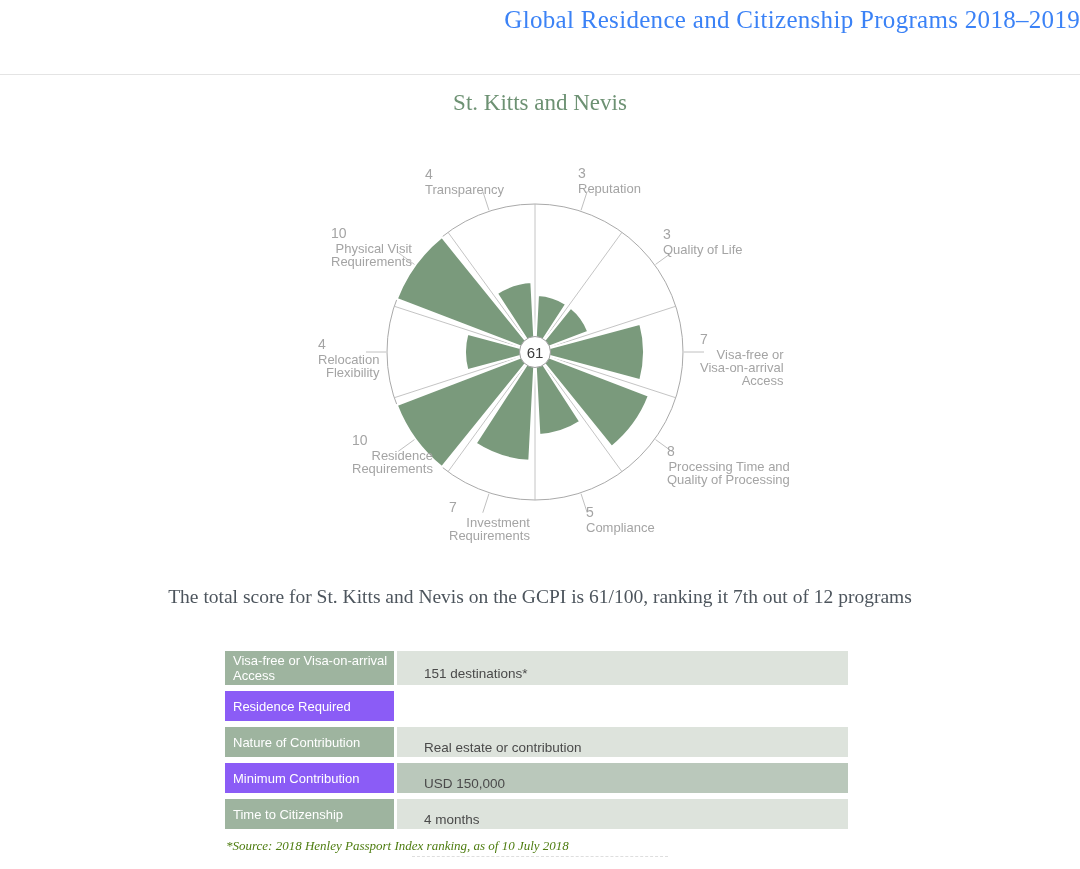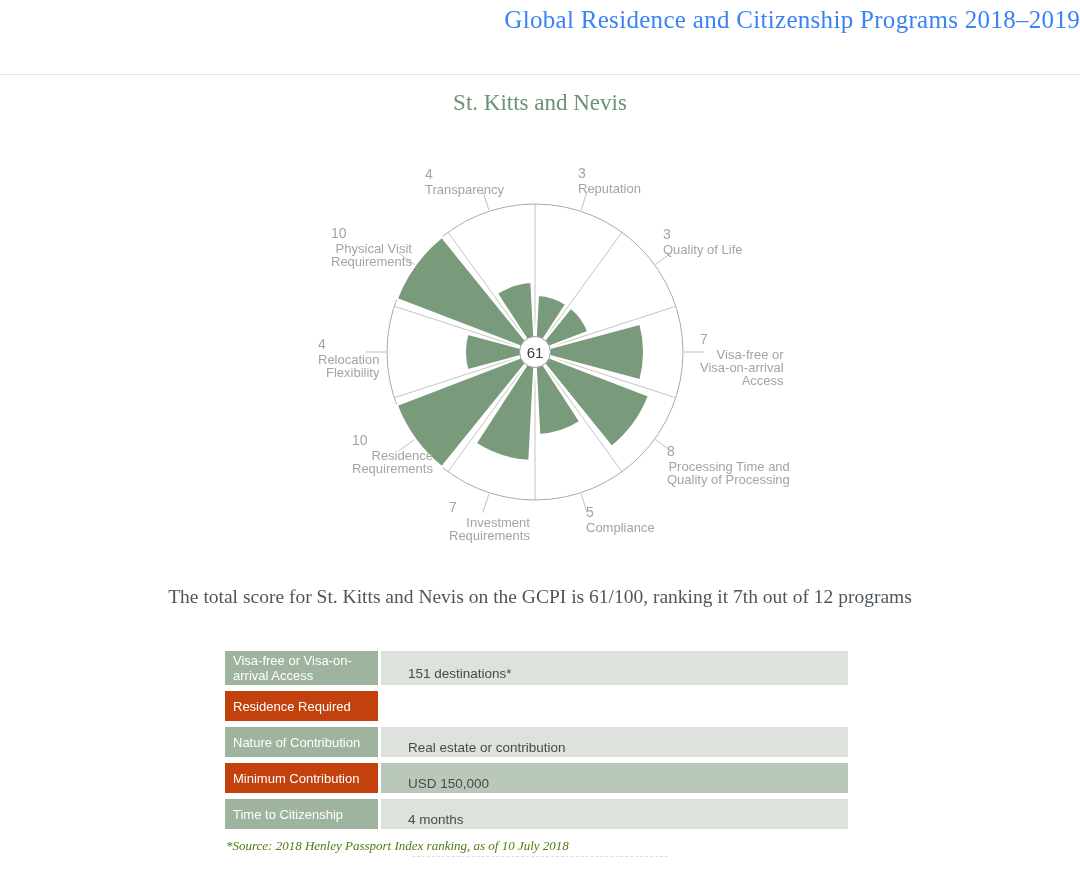--- a/index.html
+++ b/index.html
@@ -12,27 +12,27 @@
   .chart-title{position:absolute;top:90px;left:0;width:100%;text-align:center;margin:0;
         font-family:"Liberation Serif",serif;font-weight:normal;font-size:23px;color:#6d9173;}
   .chart-svg{position:absolute;top:0;left:0;}
   .chart-label{position:absolute;color:#a4a4a4;}
   .chart-label .num{font-size:14px;line-height:16px;margin-bottom:1px;}
   .chart-label .line{font-size:13px;line-height:13px;text-align:right;}
   .summary{position:absolute;top:586px;left:0;width:100%;text-align:center;margin:0;
         font-family:"Liberation Serif",serif;font-size:19.5px;color:#4d555d;}
   .info-table{position:absolute;top:651px;left:225px;width:623px;}
   .t-row{display:flex;margin-bottom:6px;}
-  .t-label{width:153px;min-height:30px;box-sizing:border-box;padding:2px 2px 2px 8px;
+  .t-label{width:169px;min-height:30px;box-sizing:border-box;padding:2px 2px 2px 8px;
         display:flex;align-items:center;color:#ffffff;font-size:13px;line-height:15px;margin-right:3px;}
   .t-value{flex:1;min-height:30px;box-sizing:border-box;padding:12px 2px 2px 27px;
         display:flex;align-items:center;color:#4a4a4a;font-size:13.5px;}
   .t-row.odd .t-label{background:#9eb49f;}
   .t-row.odd .t-value{background:#dde3dc;}
-  .t-row.even .t-label{background:#c2410c;}
+  .t-row.even .t-label{background:#8b5cf6;}
   .t-row.even .t-value{background:#bac8bb;}
   .footnote{position:absolute;top:838px;left:226px;margin:0;
         font-family:"Liberation Serif",serif;font-style:italic;font-size:13px;color:#4d7c0f;}
   .faint-rule{position:absolute;top:856px;left:412px;width:256px;height:0;
         border-top:1px dashed #dedede;}
 </style>
 </head>
 <body>
 
 <div class="page">

